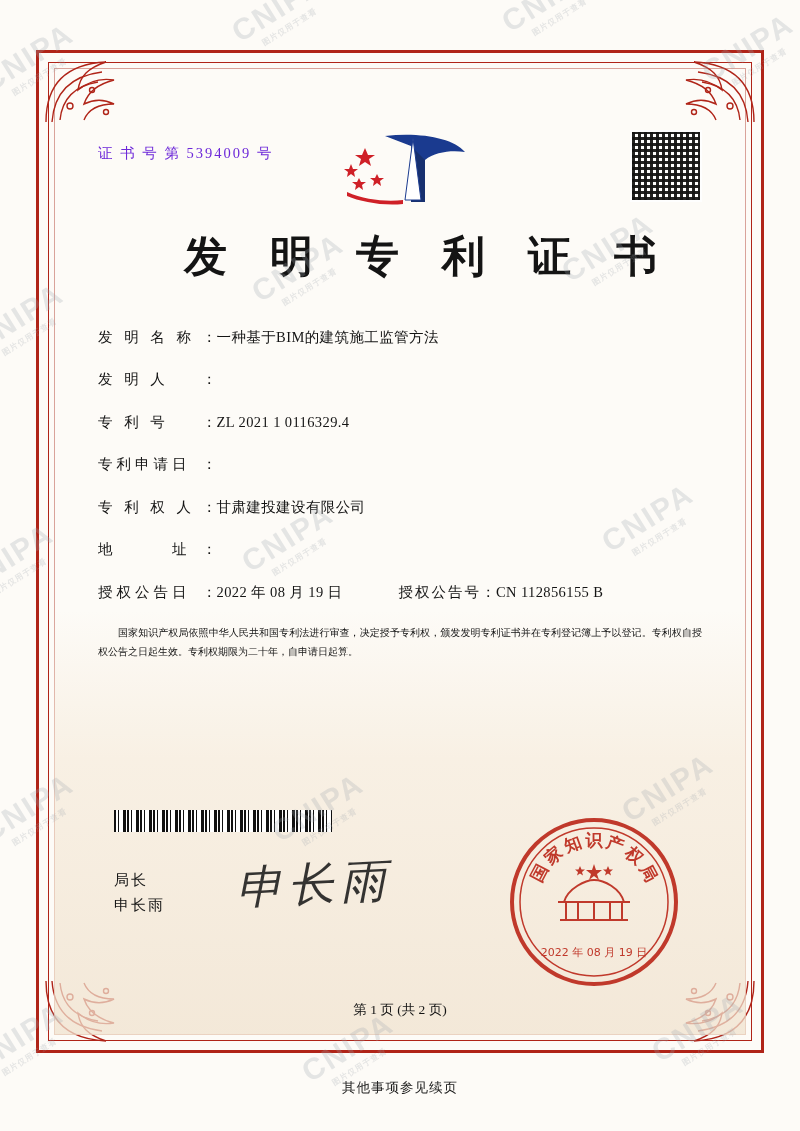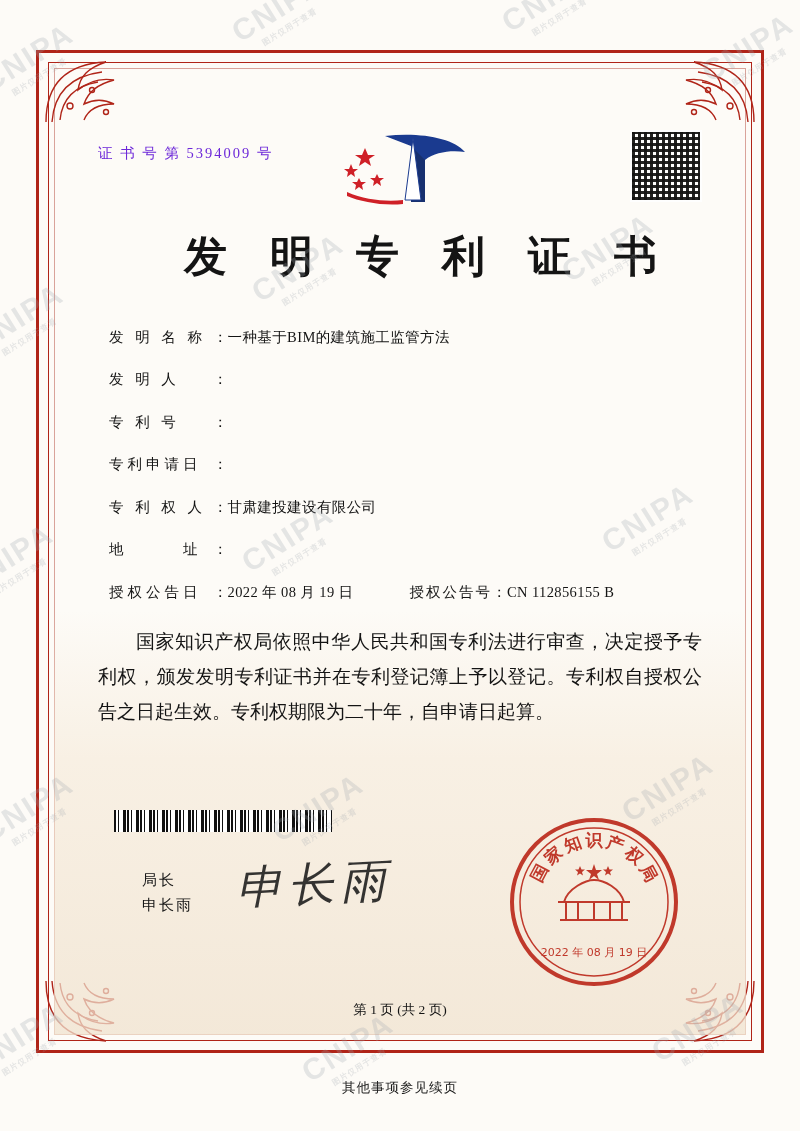--- a/index.html
+++ b/index.html
@@ -127,21 +127,20 @@
     right: 44px;
     top: 258px;
     font-size: 14.5px;
     color: #141414;
     line-height: 1.55;
   }
   .row {
     display: flex;
     align-items: flex-start;
     margin-bottom: 20px;
-    margin-left: 11px;
   }
   .row .lbl {
     width: 104px;
     flex: 0 0 104px;
     letter-spacing: 4px;
     white-space: nowrap;
   }
   .row .colon { flex: 0 0 12px; }
   .row .val {
     flex: 1 1 auto;
@@ -155,21 +154,21 @@
   .inline-pair .second-lbl {
     margin-left: 56px;
     letter-spacing: 2px;
     white-space: nowrap;
   }
 
   .para {
     position: absolute;
     left: 44px; right: 44px;
     top: 556px;
-    font-size: 19px;
+    font-size: 10px;
     line-height: 1.85;
     color: #141414;
     text-align: justify;
   }
   .para p { margin: 0 0 2px 0; text-indent: 2em; }
 
   .barcode {
     position: absolute;
     left: 60px;
     top: 742px;
@@ -180,21 +179,20 @@
       #111 9px 12px, #fff 12px 13px);
   }
   .signer {
     position: absolute;
     left: 60px;
     top: 800px;
     font-size: 15px;
     line-height: 1.65;
     color: #141414;
     letter-spacing: 2px;
-    margin-left: 28px;
   }
   .signature {
     position: absolute;
     left: 182px;
     top: 786px;
     font-size: 46px;
     color: #1a1a1a;
     font-family: "DejaVu Serif", serif;
     font-style: italic;
     transform: rotate(-3deg);
@@ -387,20 +385,21 @@
       </div>
 
       <div class="row">
         <span class="lbl">发 明 人</span>
         <span class="colon">：</span>
       </div>
 
       <div class="row">
         <span class="lbl">专 利 号</span>
         <span class="colon">：</span>
+        <span class="val">ZL 2021 1 0116329.4</span>
       </div>
 
       <div class="row">
         <span class="lbl">专利申请日</span>
         <span class="colon">：</span>
       </div>
 
       <div class="row">
         <span class="lbl">专 利 权 人</span>
         <span class="colon">：</span>

